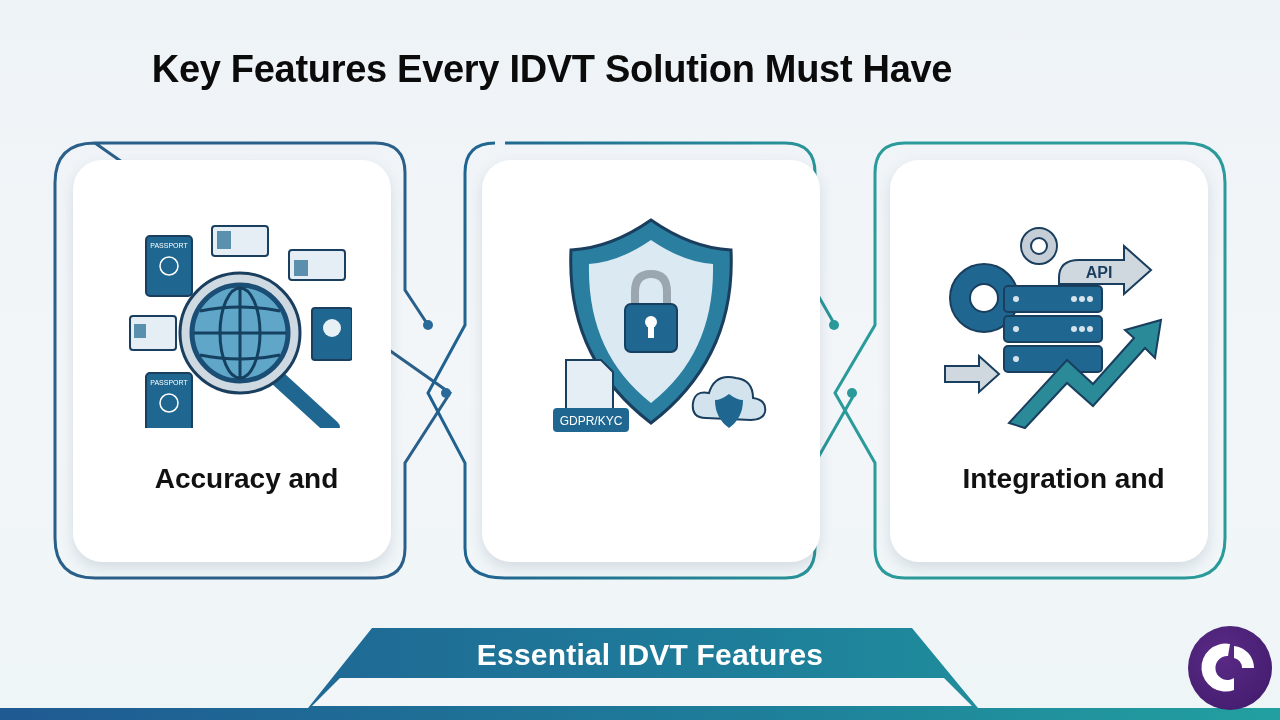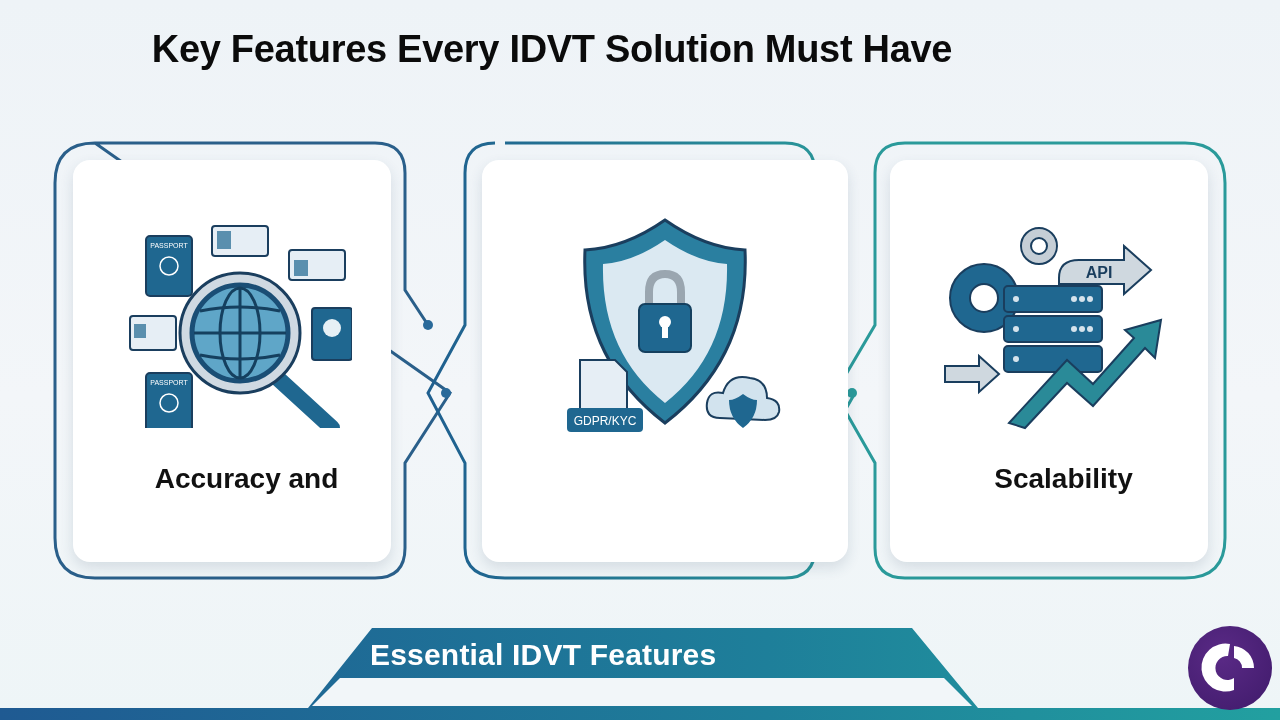--- a/index.html
+++ b/index.html
@@ -2,37 +2,37 @@
 <html><head>
 <meta charset="utf-8">
 <style>
   html, body { margin:0; padding:0; }
   body {
     width:1280px; height:720px; overflow:hidden; position:relative;
     background: linear-gradient(180deg,#eef3f7 0%,#f3f6f9 55%,#eef5f7 100%);
     font-family: "Liberation Sans", sans-serif;
   }
   .title {
-    position:absolute; left:0; top:28px; width:1104px; text-align:center;
+    position:absolute; left:0; top:48px; width:1104px; text-align:center;
     font-size:38px; font-weight:bold; color:#0b0b0b; letter-spacing:-0.3px;
   }
   .frame { position:absolute; top:0; left:0; width:1280px; height:720px; }
   .card {
     position:absolute; top:160px; height:402px;
-    background:#ffffff; border-radius:17px;
+    background:#ffffff; border-radius:29px;
     box-shadow: 0 6px 14px rgba(40,70,100,0.14);
   }
   .card .label {
     position:absolute; left:0; right:0; top:300px; text-align:center;
     font-size:28px; font-weight:bold; color:#111; line-height:38px;padding-left:29px;
   }
   .illu { position:absolute; left:50%; top:48px; transform:translateX(-50%); }
   .bottom-band { position:absolute; left:0; top:610px; width:1280px; height:110px; }
   .band-label {
-    position:absolute; left:370px; top:638px; width:560px; text-align:left;
+    position:absolute; left:370px; top:638px; width:560px; text-align:center;
     color:#ffffff; font-size:30px; font-weight:bold; letter-spacing:0.2px;
   }
   .logo {
     position:absolute; left:1188px; top:626px; width:84px; height:84px;
     border-radius:50%; background: radial-gradient(circle at 40% 35%,#5a2a86,#3f1a6a);
   }
 </style>
 </head>
 <body>
 
@@ -87,21 +87,21 @@
       <line x1="82" y1="125" x2="174" y2="125"></line>
       <path d="M88,103 Q128,95 168,103"></path>
       <path d="M88,147 Q128,155 168,147"></path>
     </g>
   </svg>
   <div class="label">
     <div>Accuracy and</div>
   </div>
 </div>
 
-<div class="card" style="left:482px; width:366px;">
+<div class="card" style="left:482px; width:338px;">
   <svg class="illu" width="240" height="230" viewBox="0 0 240 230">
     <path d="M120,12 Q160,40 200,42 Q205,150 120,215 Q35,150 40,42 Q80,40 120,12 Z" fill="#2a7fa0" stroke="#1a3e5e" stroke-width="3"></path>
     <path d="M120,32 Q152,54 182,56 Q184,145 120,195 Q56,145 58,56 Q88,54 120,32 Z" fill="#dbe9f2"></path>
     <path d="M104,98 V84 Q104,66 120,66 Q136,66 136,84 V98" fill="none" stroke="#9aa6b0" stroke-width="8"></path>
     <rect x="94" y="96" width="52" height="48" rx="6" fill="#1f6790" stroke="#15405f" stroke-width="2"></rect>
     <circle cx="120" cy="114" r="6" fill="#fff"></circle>
     <rect x="117" y="116" width="6" height="14" fill="#fff"></rect>
 
     <path d="M35,152 H70 L82,164 V210 H35 Z" fill="#e6eef5" stroke="#1a3e5e" stroke-width="2"></path>
     <rect x="22" y="200" width="76" height="24" rx="4" fill="#1f6790"></rect>
@@ -139,21 +139,21 @@
     <circle cx="145" cy="121" r="3"></circle>
         <circle cx="153" cy="121" r="3"></circle>
         <circle cx="161" cy="121" r="3"></circle>
       </g>
 
     <path d="M16,158 H50 V148 L70,166 L50,184 V174 H16 Z" fill="#cfd8df" stroke="#1a3e5e" stroke-width="2"></path>
 
     <path d="M80,215 L138,152 L164,176 L205,130 L196,122 L232,112 L226,150 L216,140 L164,198 L138,175 L96,220 Z" fill="#2a8a98" stroke="#1a3e5e" stroke-width="2"></path>
   </svg>
   <div class="label">
-    <div>Scalability</div>
+    <div>Integration and</div>
   </div>
 </div>
 
 <svg class="bottom-band" viewBox="0 610 1280 110">
   <defs>
     <linearGradient id="gb" x1="0" x2="1">
         <stop offset="0" stop-color="#1f5a92"></stop>
         <stop offset="0.6" stop-color="#1e7f9a"></stop>
         <stop offset="1" stop-color="#22a0a0"></stop>
       </linearGradient>

